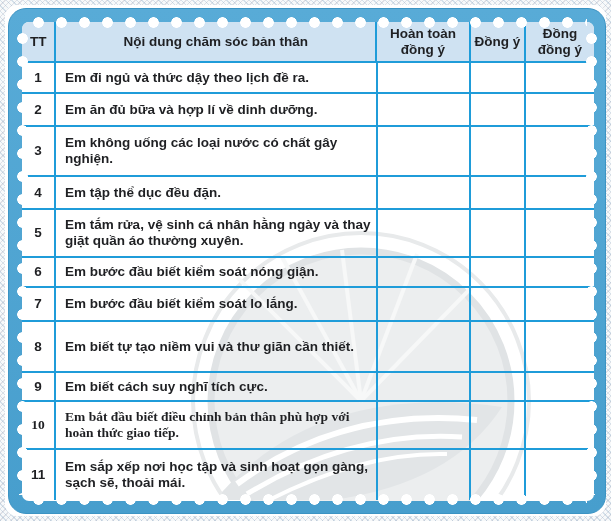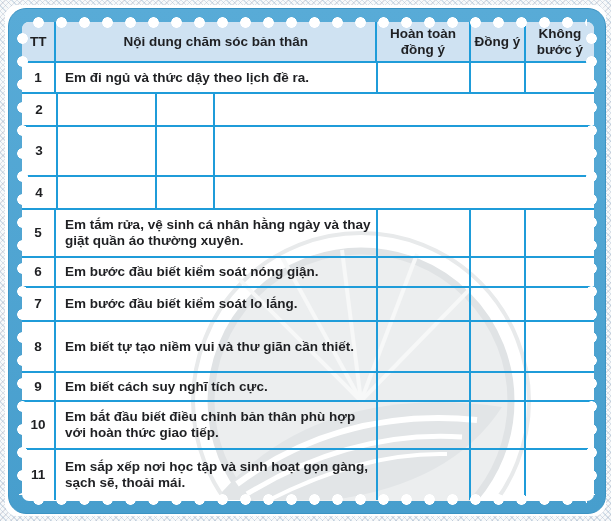--- a/index.html
+++ b/index.html
@@ -45,21 +45,21 @@
   .c4 { width:58px; }
   .c5 { width:72px; border-right:none; }
 
   .hdr { background:#cfe2f2; }
   .hdr .cell { justify-content:center; text-align:center; padding:2px 3px; }
 
   .rh0  { height:41px;justify-content:center; }
   .rh1  { height:31px; } .rh2  { height:33px; } .rh3  { height:50px; }
   .rh4  { height:33px; } .rh5  { height:48px; } .rh6  { height:30px; }
   .rh7  { height:34px; } .rh8  { height:51px; } .rh9  { height:29px; }
-  .rh10 { height:48px; } .rh11 { height:50px; }
+  .rh10 { height:48px;font-family:Liberation Serif, serif; } .rh11 { height:50px; }
 </style>
 </head>
 <body>
 
 <div id="screen">
   <div class="page"></div>
 
   <div class="frame">
 
     <div class="tbl">
@@ -78,47 +78,50 @@
         <path d="M 215 462 Q 320 385 455 398" fill="none" stroke="#ffffff" stroke-width="6"></path>
         <path d="M 225 472 Q 330 408 440 415" fill="none" stroke="#ffffff" stroke-width="5"></path>
         <path d="M 245 479 Q 340 430 425 432" fill="none" stroke="#ffffff" stroke-width="4"></path>
       </svg>
 
       <div class="row hdr rh0">
         <div class="cell c1">TT</div>
         <div class="cell c2">Nội dung chăm sóc bản thân</div>
         <div class="cell c3">Hoàn toàn đồng ý</div>
         <div class="cell c4">Đồng ý</div>
-        <div class="cell c5">Không bước ý</div>
+        <div class="cell c5">Đồng đồng ý</div>
       </div>
 
       <div class="row rh1">
         <div class="cell c1">1</div>
         <div class="cell c2">Em đi ngủ và thức dậy theo lịch đề ra.</div>
         <div class="cell c3"></div>
         <div class="cell c4"></div>
         <div class="cell c5"></div>
       </div>
 
       <div class="row rh2">
         <div class="cell c1">2</div>
+        <div class="cell c2">Em ăn đủ bữa và hợp lí về dinh dưỡng.</div>
         <div class="cell c3"></div>
         <div class="cell c4"></div>
         <div class="cell c5"></div>
       </div>
 
       <div class="row rh3">
         <div class="cell c1">3</div>
+        <div class="cell c2">Em không uống các loại nước có chất gây nghiện.</div>
         <div class="cell c3"></div>
         <div class="cell c4"></div>
         <div class="cell c5"></div>
       </div>
 
       <div class="row rh4">
         <div class="cell c1">4</div>
+        <div class="cell c2">Em tập thể dục đều đặn.</div>
         <div class="cell c3"></div>
         <div class="cell c4"></div>
         <div class="cell c5"></div>
       </div>
 
       <div class="row rh5">
         <div class="cell c1">5</div>
         <div class="cell c2">Em tắm rửa, vệ sinh cá nhân hằng ngày và thay giặt quần áo thường xuyên.</div>
         <div class="cell c3"></div>
         <div class="cell c4"></div>

